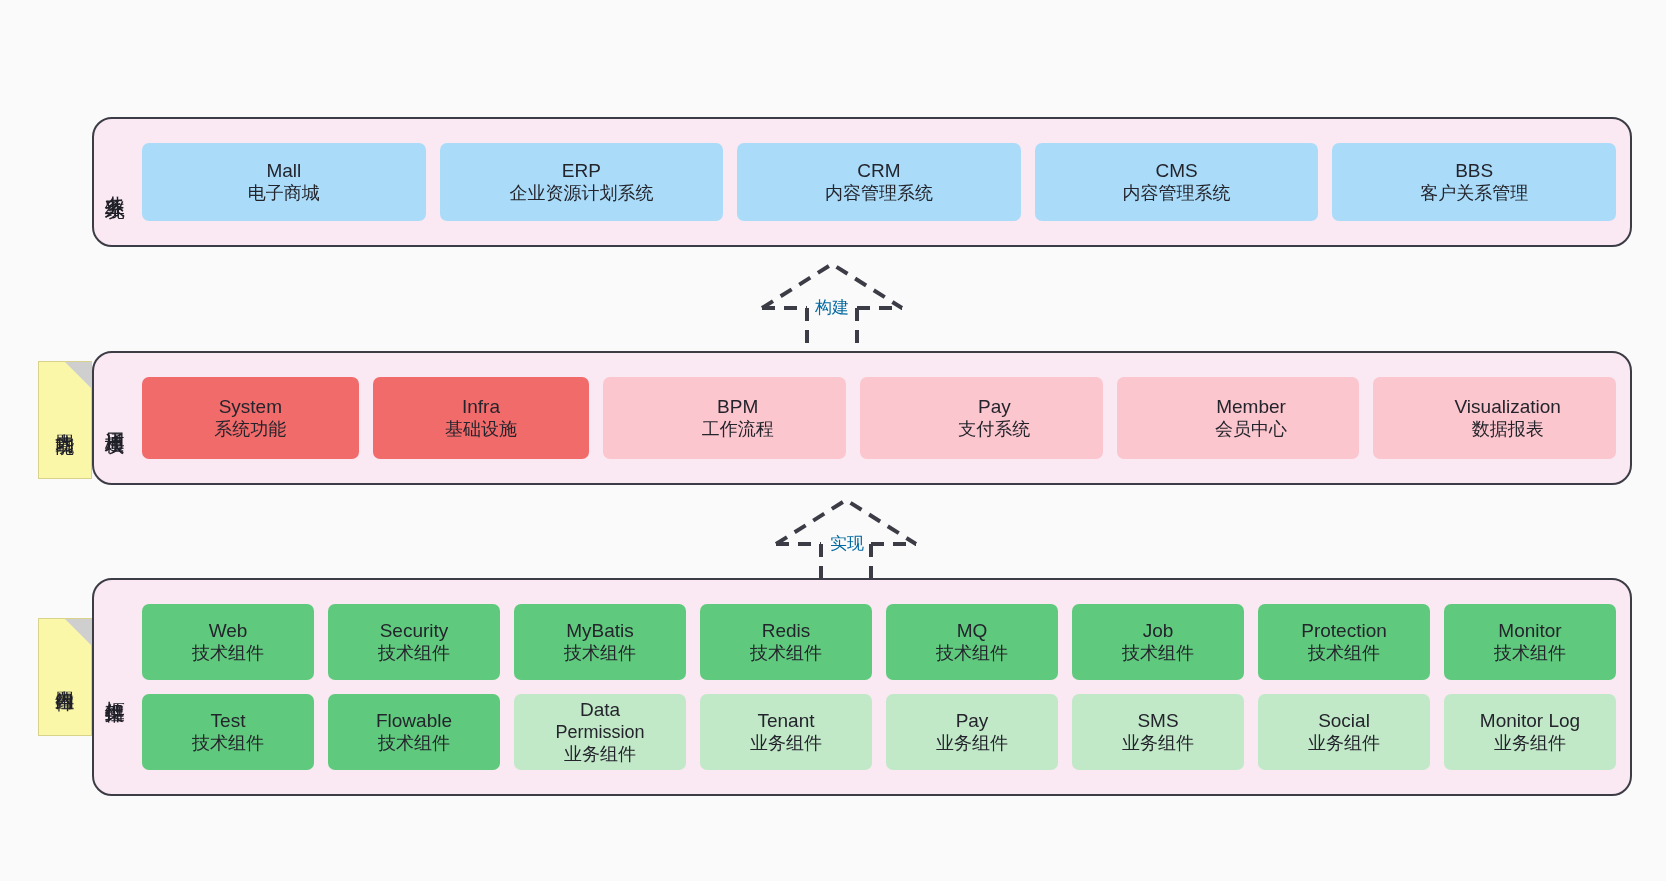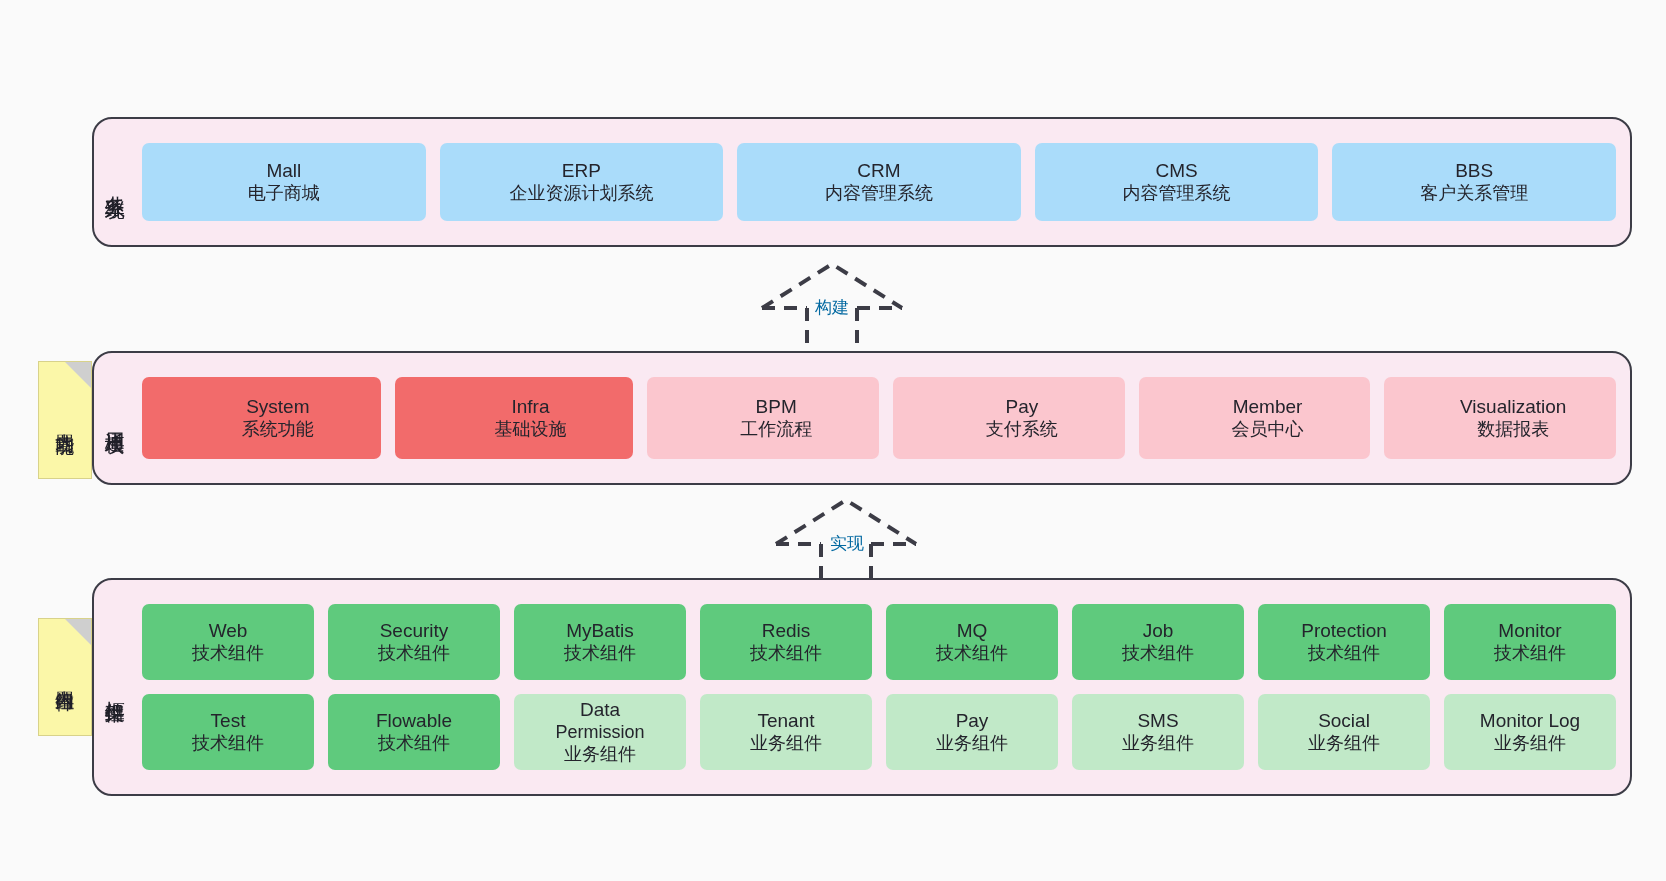--- a/index.html
+++ b/index.html
@@ -69,21 +69,21 @@
     text-align: center;
     color: #24242c;
     line-height: 1.22;
     padding: 4px 6px;
   }
   .box .l1 { font-size: 19px; }
   .box .l2 { font-size: 18px; }
   .box .l3 { font-size: 18px; }
 
   .c-blue        { background: #aadcfa; }
-  .c-red         { background: #f26b6b; padding-left: 39px; }
+  .c-red         { background: #f26b6b; }
   .c-pink        { background: #fbc6ce; padding-left: 32px; }
   .c-green-dark  { background: #5fca7d; }
   .c-green-light { background: #c1e9c8; }
 
   .h-biz   { height: 78px; }
   .h-mod   { height: 82px; }
   .h-frame { height: 76px; }
 
   
   .note {

